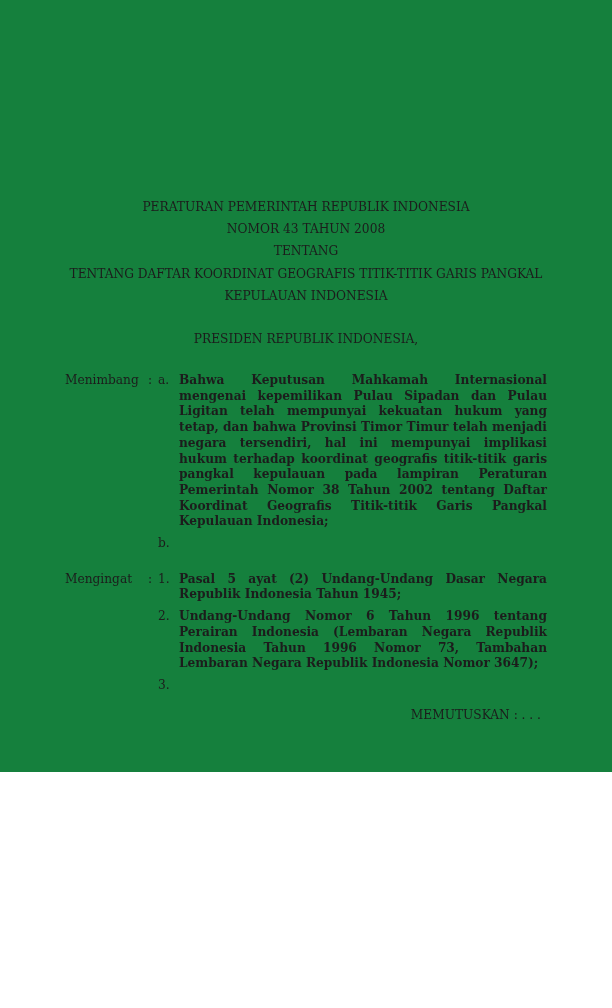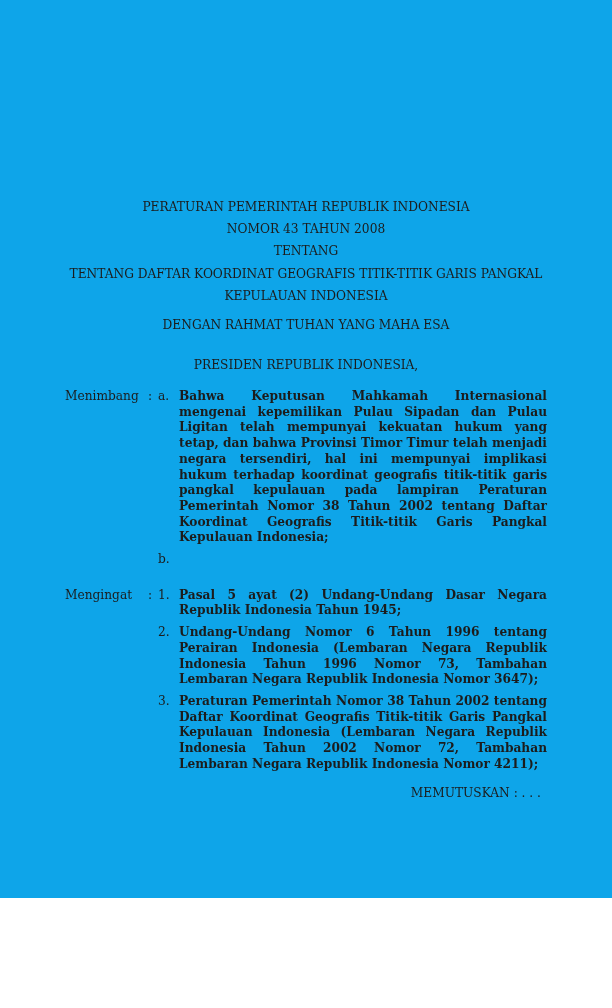--- a/index.html
+++ b/index.html
@@ -3,40 +3,40 @@
 <meta charset="utf-8">
 <style>
   html, body {
     margin: 0;
     padding: 0;
     background: #ffffff;
   }
   .page {
     position: relative;
     width: 612px;
-    height: 898px;
-    background: #0ea5e9;
+    height: 772px;
+    background: #15803d;
     box-sizing: border-box;
     padding: 196px 65px 0 65px;
     font-family: "DejaVu Serif", serif;
     font-size: 12.2px;
     color: #1c1c1c;
     overflow: hidden;
   }
   .title-block {
     text-align: center;
     line-height: 22.2px;
   }
   .center-line {
     text-align: center;
     line-height: 16px;
   }
   .invocation { margin-top: 10px; }
   .authority  { margin-top: 24px; }
-  .clause { margin-top: 16px; }
+  .clause { margin-top: 26px; }
   .clause-mengingat { margin-top: 20px; }
   .row {
     display: grid;
     grid-template-columns: 83px 10px 21px 1fr;
     line-height: 15.7px;
   }
   .row + .row { margin-top: 6px; }
   .row .label { text-align: left; }
   .row .colon { text-align: left; }
   .row .marker { text-align: left; }
@@ -58,21 +58,20 @@
 <div class="page">
 
   <div class="title-block">
     <div>PERATURAN PEMERINTAH REPUBLIK INDONESIA</div>
     <div>NOMOR 43 TAHUN 2008</div>
     <div>TENTANG</div>
     <div>TENTANG DAFTAR KOORDINAT GEOGRAFIS TITIK-TITIK GARIS PANGKAL</div>
     <div>KEPULAUAN INDONESIA</div>
   </div>
 
-  <div class="center-line invocation">DENGAN RAHMAT TUHAN YANG MAHA ESA</div>
   <div class="center-line authority">PRESIDEN REPUBLIK INDONESIA,</div>
 
   <div class="clause clause-menimbang">
     <div class="row">
       <div class="label">Menimbang</div>
       <div class="colon">:</div>
       <div class="marker">a.</div>
       <div class="text">Bahwa Keputusan Mahkamah Internasional mengenai kepemilikan Pulau Sipadan dan Pulau Ligitan telah mempunyai kekuatan hukum yang tetap, dan bahwa Provinsi Timor Timur telah menjadi negara tersendiri, hal ini mempunyai implikasi hukum terhadap koordinat geografis titik-titik garis pangkal kepulauan pada lampiran Peraturan Pemerintah Nomor 38 Tahun 2002 tentang Daftar Koordinat Geografis Titik-titik Garis Pangkal Kepulauan Indonesia;</div>
     </div>
     <div class="row">
@@ -92,19 +91,18 @@
     <div class="row">
       <div class="label"></div>
       <div class="colon"></div>
       <div class="marker">2.</div>
       <div class="text">Undang-Undang Nomor 6 Tahun 1996 tentang Perairan Indonesia (Lembaran Negara Republik Indonesia Tahun 1996 Nomor 73, Tambahan Lembaran Negara Republik Indonesia Nomor 3647);</div>
     </div>
     <div class="row">
       <div class="label"></div>
       <div class="colon"></div>
       <div class="marker">3.</div>
-      <div class="text">Peraturan Pemerintah Nomor 38 Tahun 2002 tentang Daftar Koordinat Geografis Titik-titik Garis Pangkal Kepulauan Indonesia (Lembaran Negara Republik Indonesia Tahun 2002 Nomor 72, Tambahan Lembaran Negara Republik Indonesia Nomor 4211);</div>
     </div>
   </div>
 
   <div class="memutuskan">MEMUTUSKAN : . . .</div>
 
 </div>
 
 </body></html>

